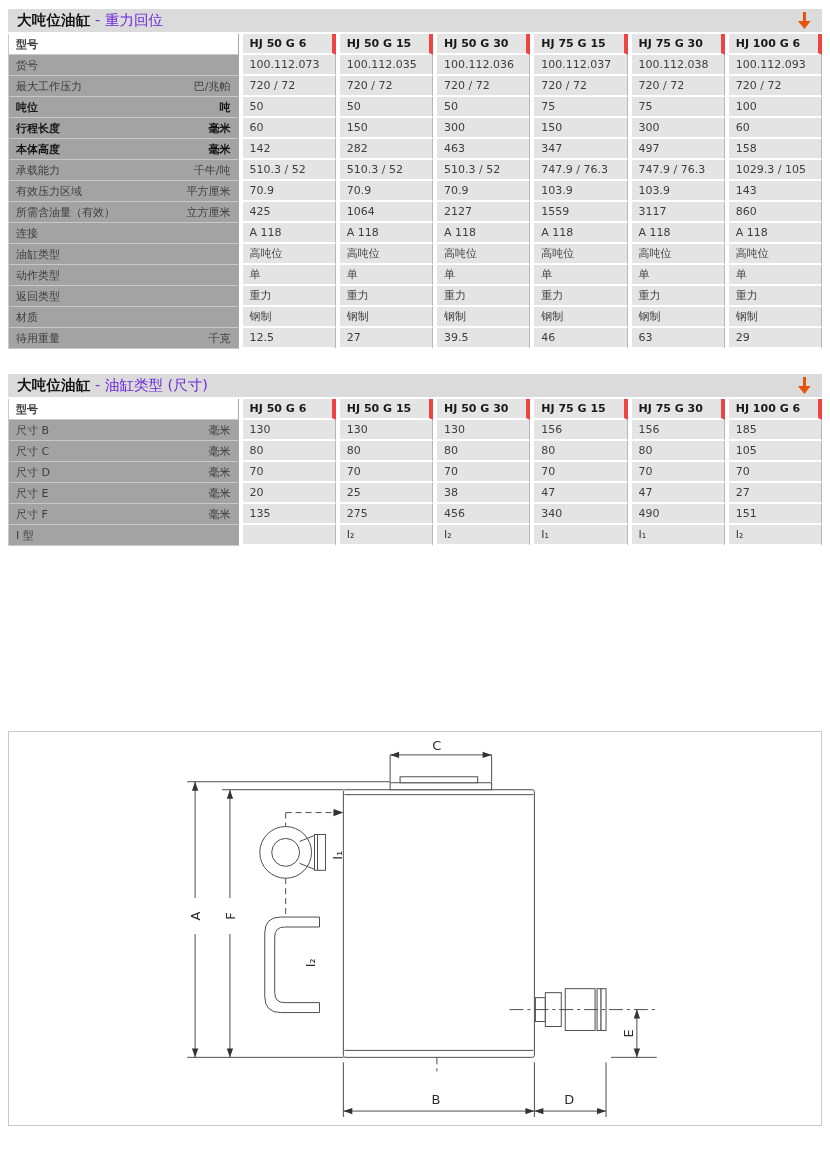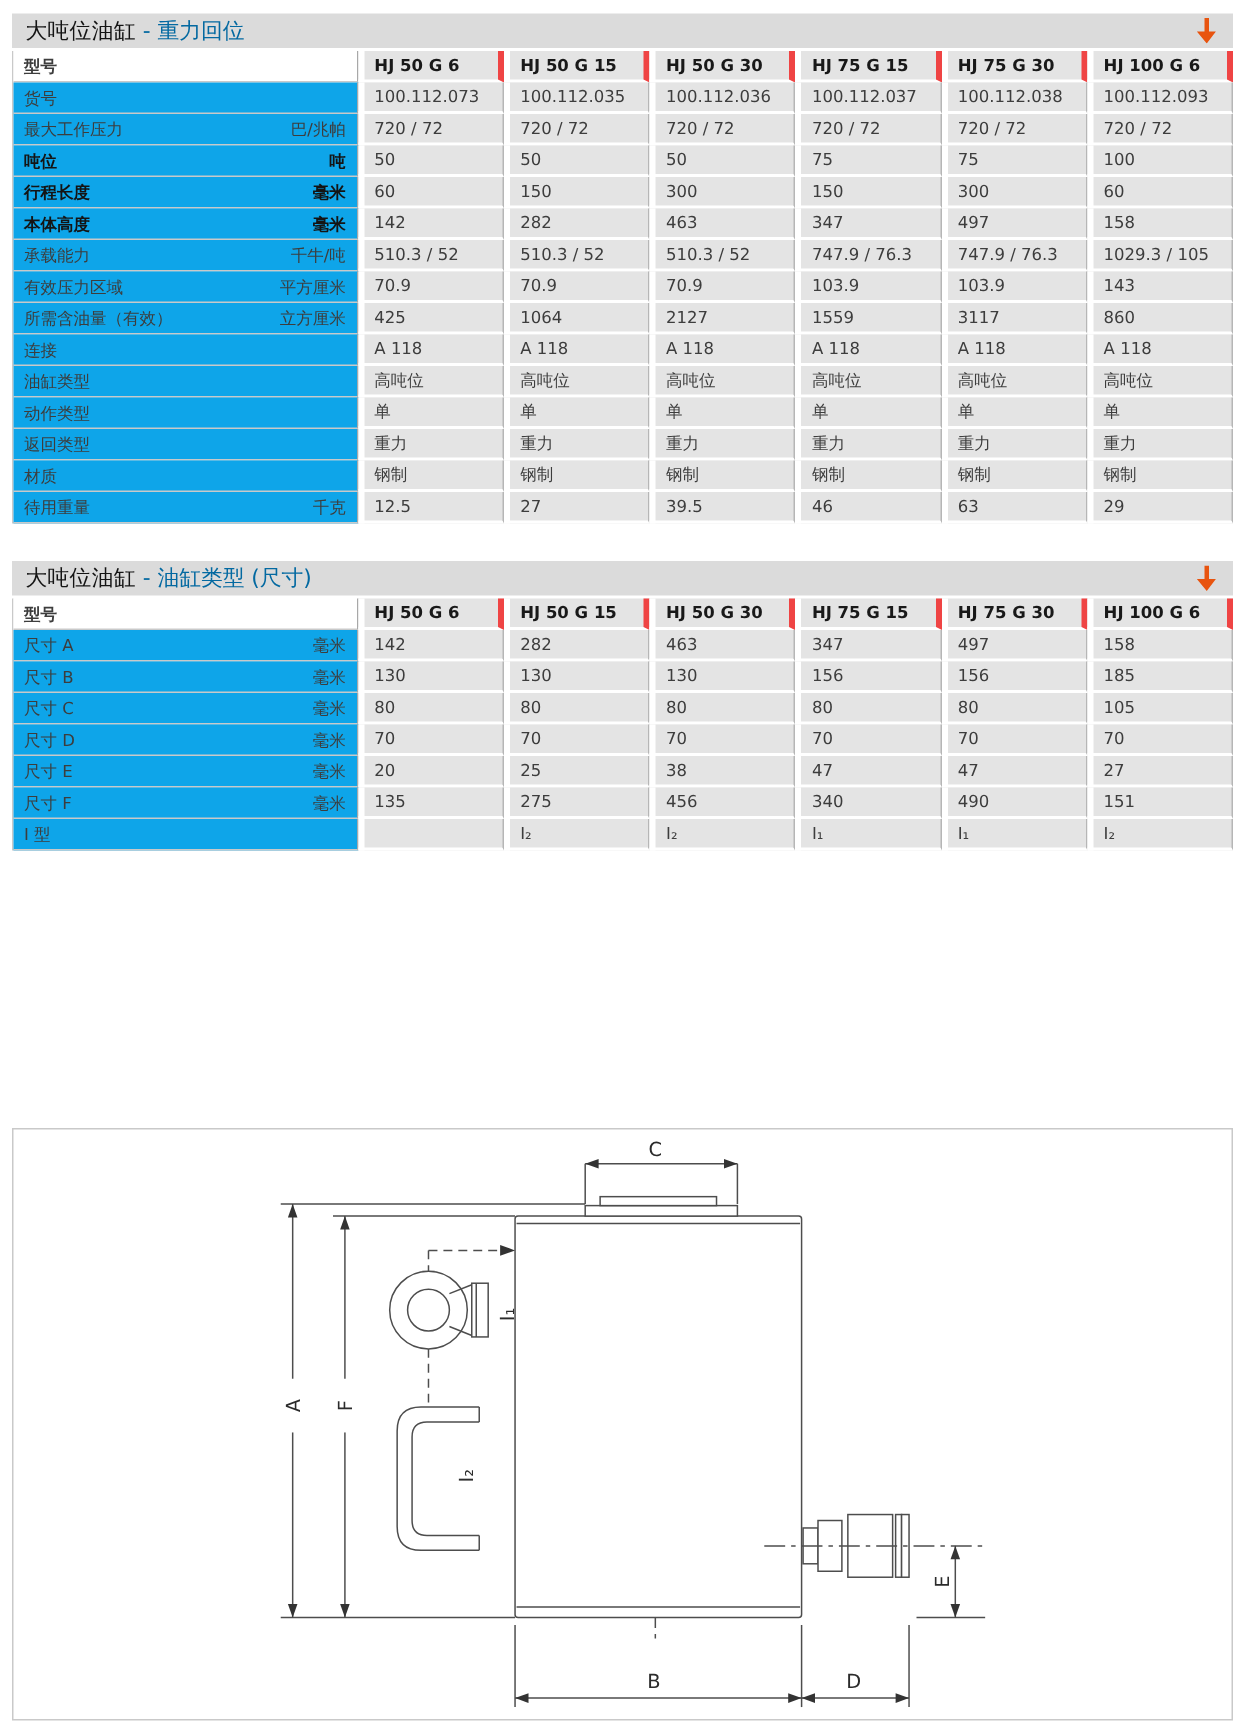--- a/index.html
+++ b/index.html
@@ -2,31 +2,31 @@
 <html><head>
 <meta charset="utf-8">
 <style>
   html,body{margin:0;padding:0;background:#fff;}
   body{width:830px;height:1156px;font-family:"DejaVu Sans","Liberation Sans",sans-serif;color:#3d3d3d;-webkit-font-smoothing:antialiased;}
   .page{position:relative;width:830px;height:1156px;overflow:hidden;}
   .wrap{padding:9px 8px 0 8px;}
 
   
   .title-bar{position:relative;height:23px;background:#dbdbdb;display:flex;align-items:center;padding:0 9px;box-sizing:border-box;}
-  .title-main{font-size:14.5px;font-weight:normal;color:#141414;letter-spacing:.2px;}
-  .title-sub{font-size:14.5px;font-weight:normal;color:#0369a1;white-space:pre;}
+  .title-main{font-size:14.5px;font-weight:bold;color:#141414;letter-spacing:.2px;}
+  .title-sub{font-size:14.5px;font-weight:normal;color:#6d28d9;white-space:pre;}
   .title-arrow{position:absolute;right:9px;top:2px;width:17px;height:19px;display:flex;align-items:center;justify-content:center;cursor:pointer;}
 
   
   table.spec{width:814px;border-collapse:separate;border-spacing:0;table-layout:fixed;margin-top:2px;border-left:1px solid #c9c9c9;font-size:11px;}
   table.spec tr{height:21px;}
   table.spec th,table.spec td{padding:0 7px;vertical-align:middle;overflow:hidden;white-space:nowrap;}
   th.lbl-h{background:#fff;text-align:left;font-weight:bold;color:#3d3d3d;border-bottom:1px solid #c9c9c9;border-right:1px solid #a8a8a8;}
   th.col-h{background:#e4e4e4;text-align:left;font-weight:bold;color:#191919;border-bottom:2px solid #fff;border-left:4px solid #fff;border-right:4px solid #ef4444;}
-  td.lbl{background:#0ea5e9;border-bottom:1px solid #c9c9c9;border-right:1px solid #a8a8a8;}
+  td.lbl{background:#a3a3a3;border-bottom:1px solid #c9c9c9;border-right:1px solid #a8a8a8;}
   td.lbl .lname{float:left;}
   td.lbl .lunit{float:right;}
   td.val{background:#e4e4e4;border-bottom:2px solid #fff;border-left:4px solid #fff;border-right:1px solid #b6b6b6;color:#3d3d3d;}
   tr.boldrow td.lbl{font-weight:bold;color:#141414;}
   .gap1{height:25px;}
   .gap2{height:185px;}
 
   
   .diagram-box{width:812px;height:393px;border:1px solid #c9c9c9;background:#fff;box-sizing:content-box;}
   .draw{stroke:#4d4d4d;stroke-width:1;fill:none;}
@@ -269,32 +269,20 @@
             <th class="lbl-h">型号</th>
             <th class="col-h">HJ 50 G 6</th>
             <th class="col-h">HJ 50 G 15</th>
             <th class="col-h">HJ 50 G 30</th>
             <th class="col-h">HJ 75 G 15</th>
             <th class="col-h">HJ 75 G 30</th>
             <th class="col-h">HJ 100 G 6</th>
           </tr>
           <tr>
             <td class="lbl">
-              <span class="lname">尺寸 A</span>
-              <span class="lunit">毫米</span>
-            </td>
-            <td class="val">142</td>
-            <td class="val">282</td>
-            <td class="val">463</td>
-            <td class="val">347</td>
-            <td class="val">497</td>
-            <td class="val">158</td>
-          </tr>
-          <tr>
-            <td class="lbl">
               <span class="lname">尺寸 B</span>
               <span class="lunit">毫米</span>
             </td>
             <td class="val">130</td>
             <td class="val">130</td>
             <td class="val">130</td>
             <td class="val">156</td>
             <td class="val">156</td>
             <td class="val">185</td>
           </tr>

